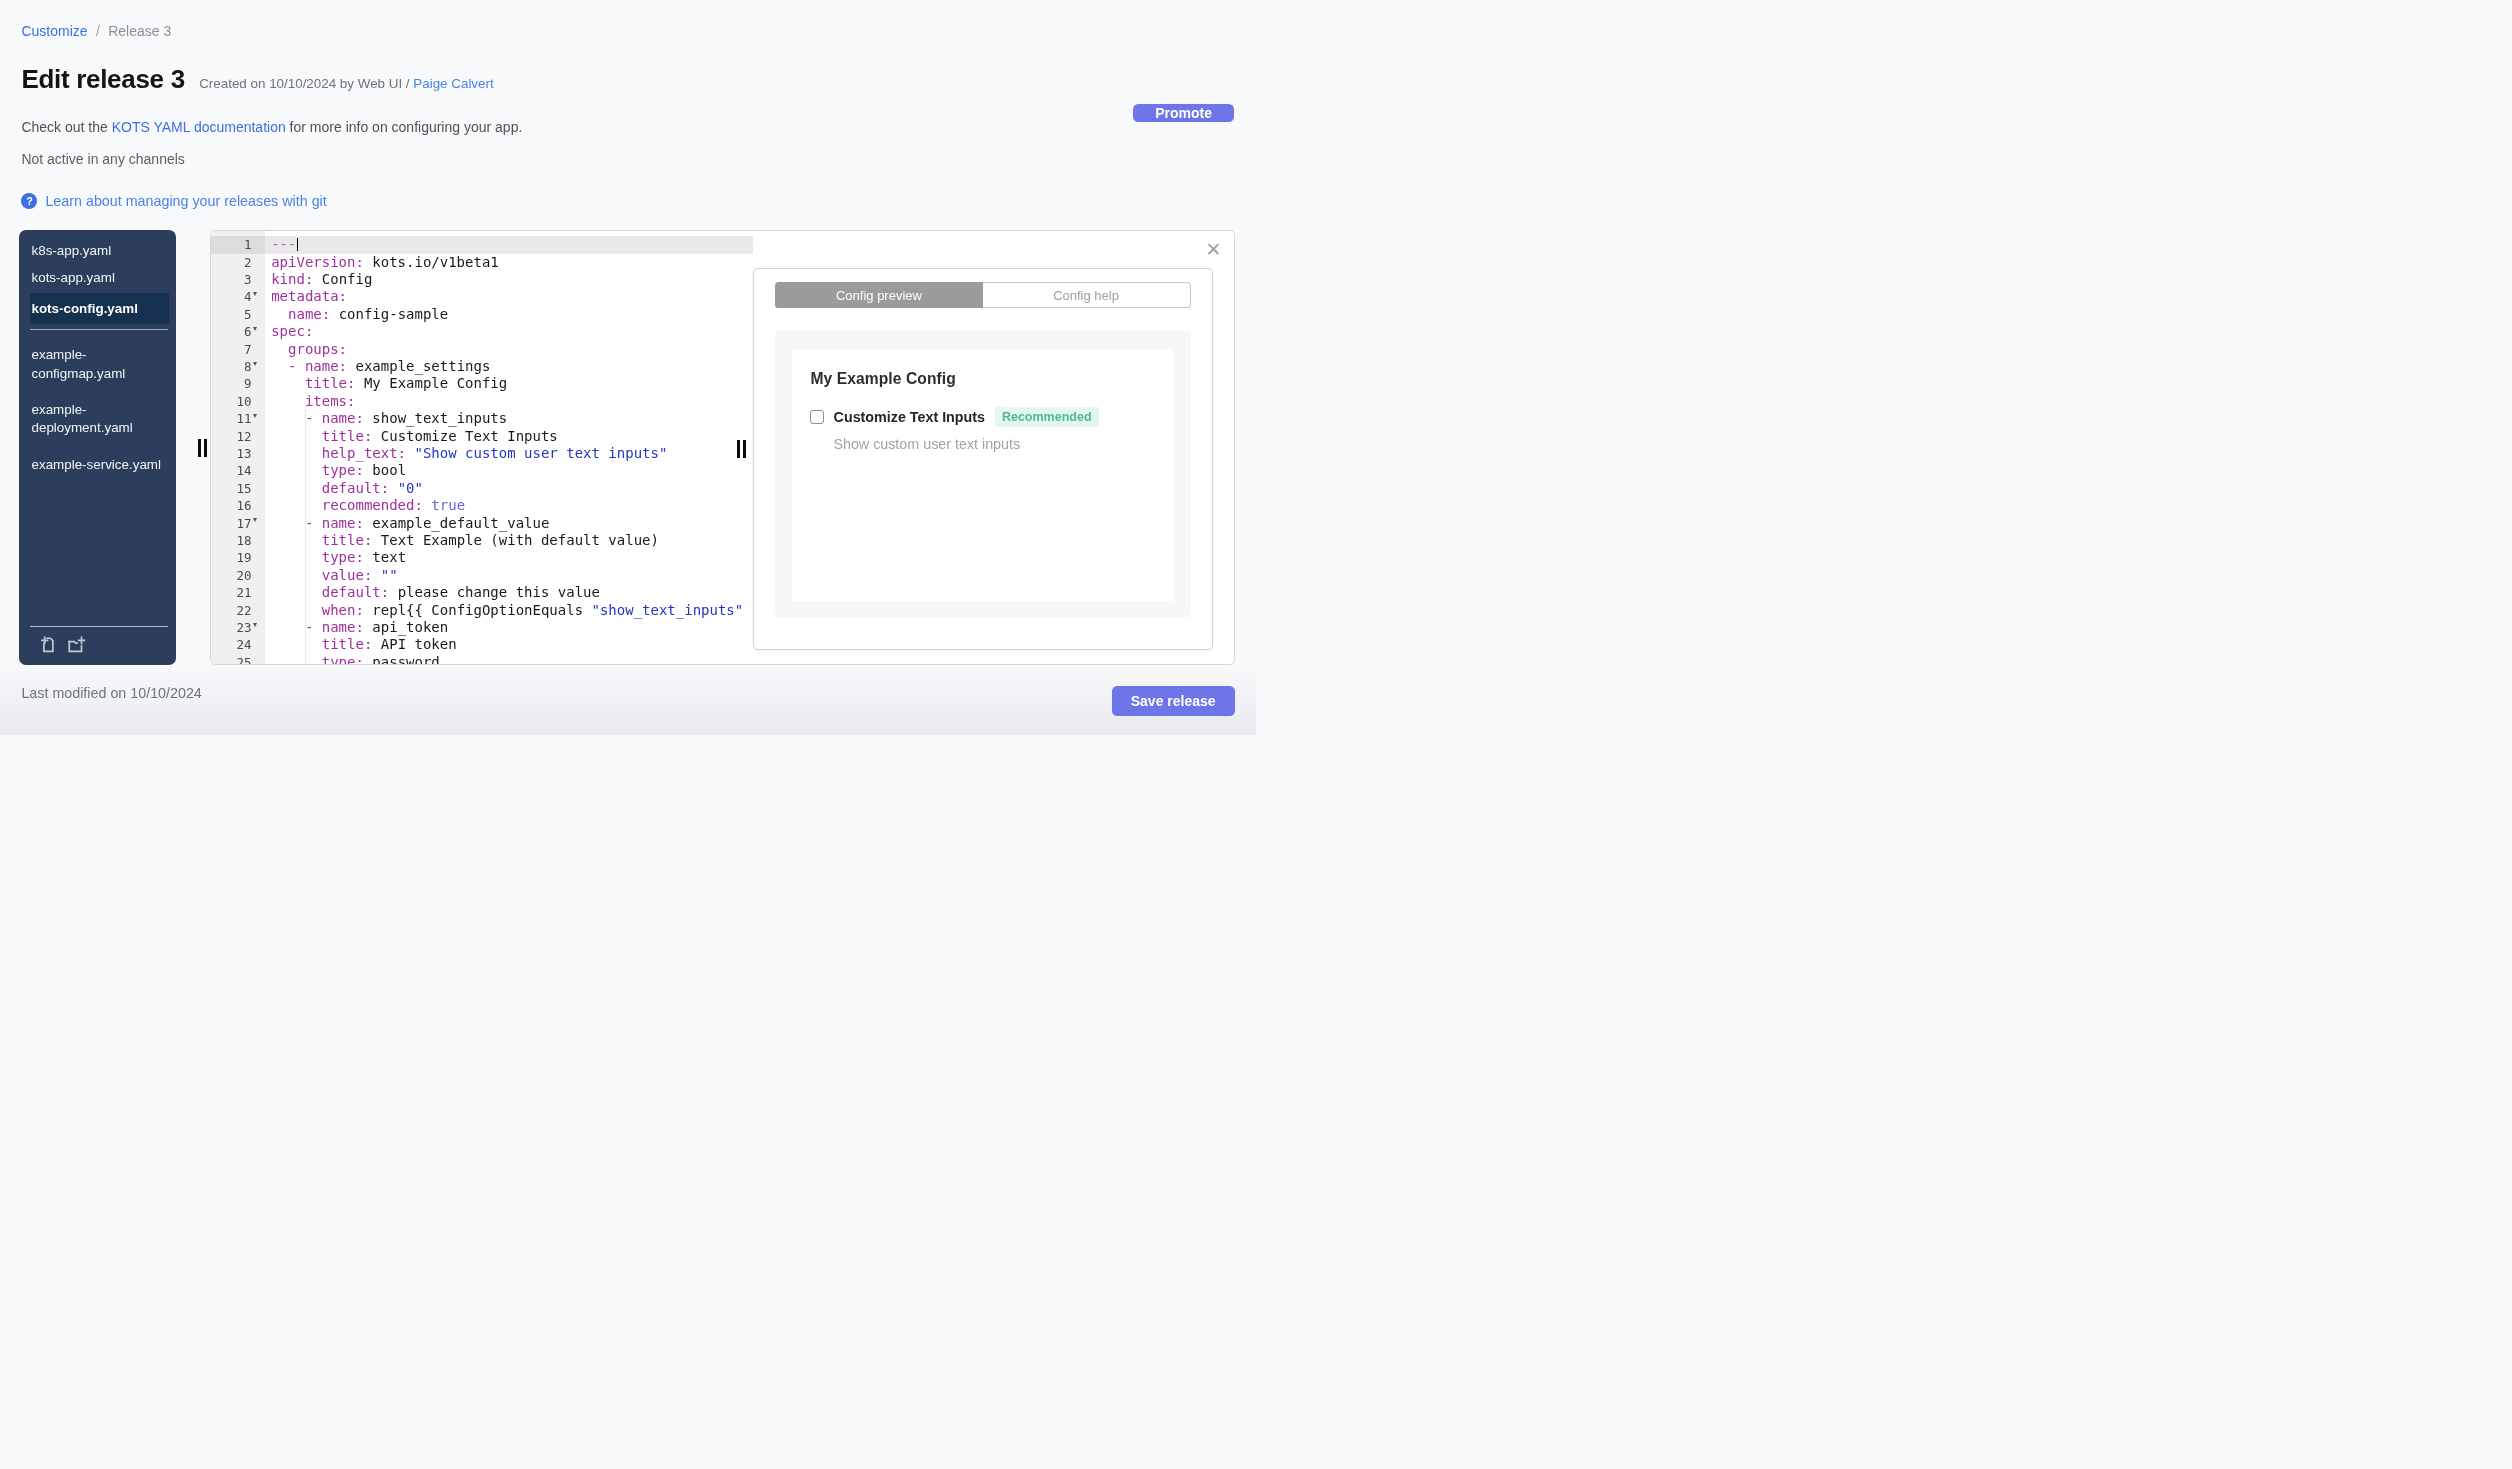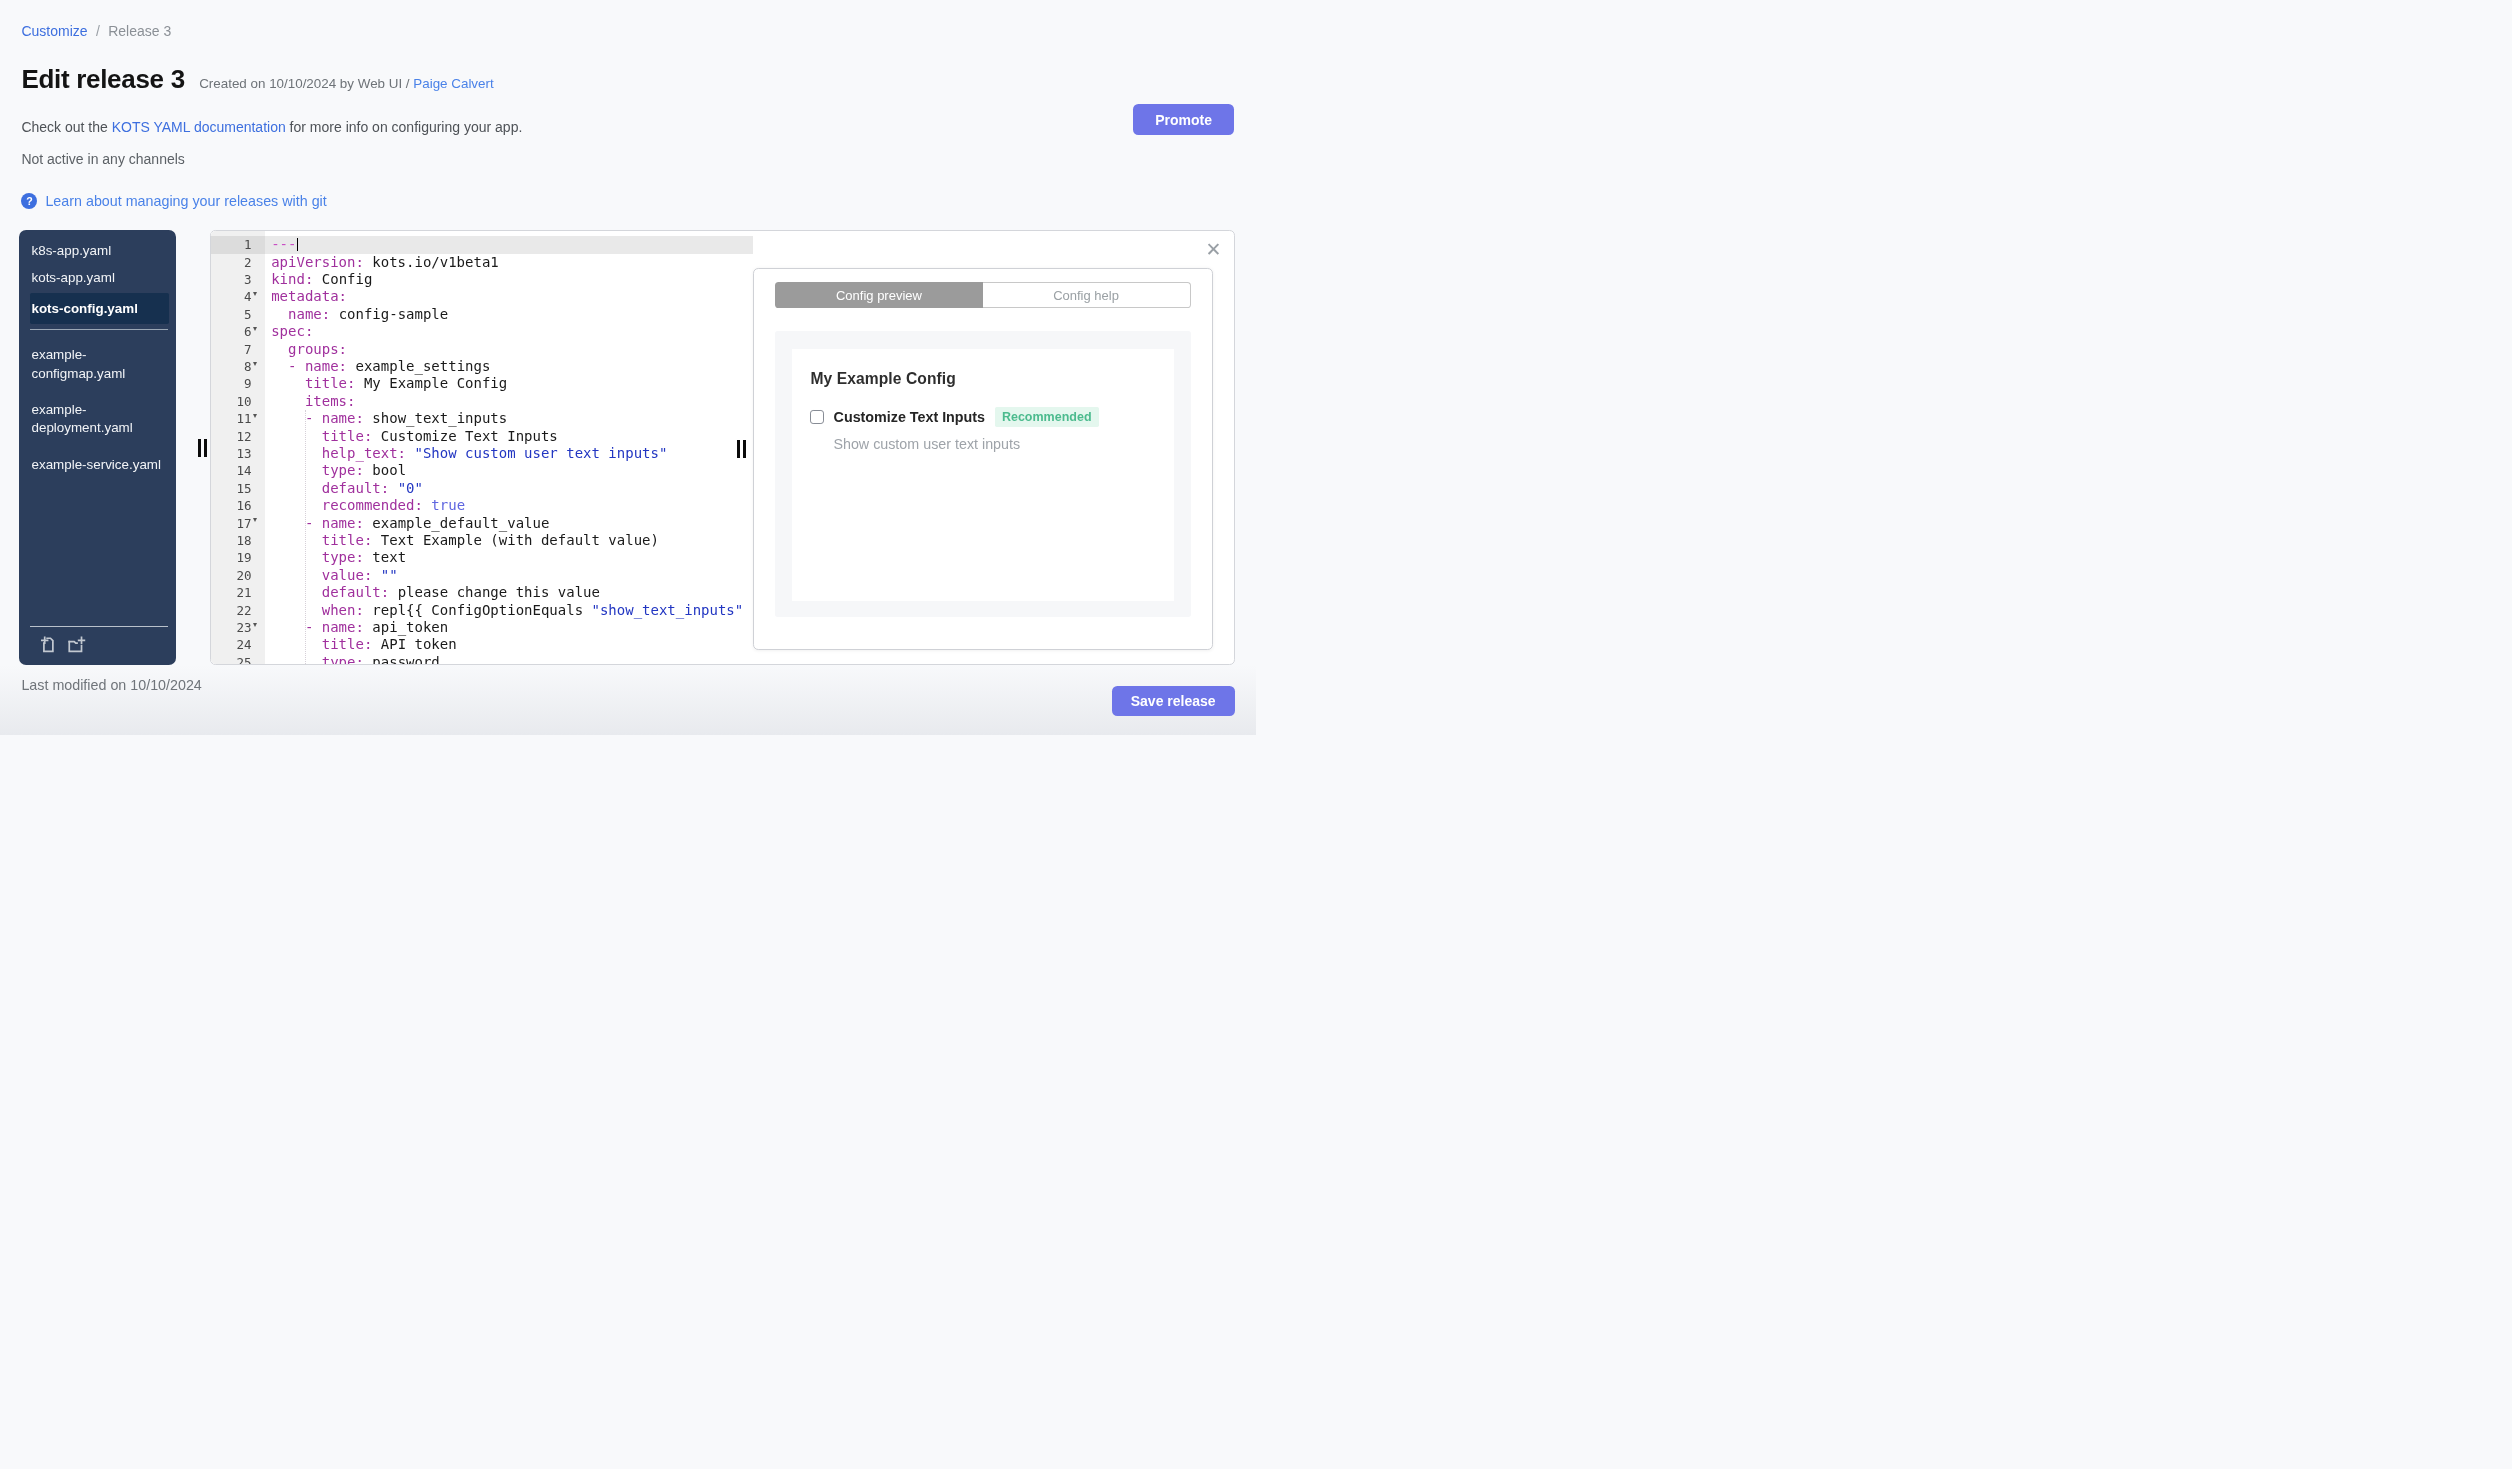--- a/index.html
+++ b/index.html
@@ -33,21 +33,21 @@
   .doc-line{position:absolute;left:21.4px;top:119px;font-size:14px;color:#4e5257;}
   .doc-line a{color:var(--link-blue);text-decoration:none;cursor:pointer;}
   .channel-status{position:absolute;left:21.4px;top:151px;font-size:14px;color:#5c6166;}
   .git-row{position:absolute;left:21.4px;top:193px;display:flex;align-items:center;gap:8px;}
   .q-icon{width:16px;height:16px;border-radius:50%;background:var(--link-blue);color:#fff;
     font-size:10.7px;font-weight:bold;display:flex;align-items:center;justify-content:center;flex:0 0 auto;}
   .git-row a{color:var(--link-blue-light);font-size:14.3px;text-decoration:none;cursor:pointer;}
 
   .btn{border:none;border-radius:5.3px;background:var(--primary-btn);color:#fff;
     font-family:"Liberation Sans",sans-serif;font-weight:bold;font-size:14px;cursor:pointer;}
-  .promote{position:absolute;right:22px;top:104px;height:31px;padding:0 22px;}
+  .promote{position:absolute;right:22px;top:104px;height:18px;padding:0 22px;}
 
   
   .sidebar{position:absolute;left:19px;top:230px;width:157px;height:435px;background:var(--sidebar-bg);
     border-radius:7.1px;color:#eef1f5;overflow:hidden;}
   .file-list{padding-top:7.1px;}
   .file-item{font-size:13.4px;line-height:18.3px;padding:4.5px 7.1px 4.5px 12.5px;cursor:pointer;color:#f2f4f7;}
   .file-item.selected{background:var(--sidebar-selected);font-weight:bold;color:#fff;
     margin:1.8px 7.1px 1.8px 10.7px;padding:6.2px 5.3px 6.2px 1.8px;border-radius:1.8px;}
   .fl-divider{height:0.9px;background:#9aa7b5;margin:5.3px 8px 11.6px 10.7px;}
   .fi-spacer{height:9px;}
@@ -97,21 +97,21 @@
   .preview-card h3{font-size:15.6px;color:#2e2e2e;letter-spacing:0.1px;}
   .cfg-row{display:flex;align-items:center;gap:9.8px;margin-top:19px;}
   .checkbox{width:13.4px;height:13.4px;border:1.3px solid #878c95;border-radius:3.1px;background:#fff;cursor:pointer;flex:0 0 auto;}
   .cfg-label{font-size:14.3px;font-weight:bold;color:#252525;}
   .badge{background:var(--badge-green-bg);color:var(--badge-green);font-size:12.5px;padding:2.7px 7.1px;border-radius:1.8px;font-weight:bold;}
   .cfg-help{margin-top:9px;margin-left:23px;font-size:14.3px;color:#9ea3a9;}
 
   
   .footer{position:absolute;left:0;right:0;top:665px;height:70px;
     background:linear-gradient(#f8f9fb,#e8eaee);}
-  .last-modified{position:absolute;left:21.4px;top:12px;font-size:14.3px;color:#6f747a;}
+  .last-modified{position:absolute;left:21.4px;top:20px;font-size:14.3px;color:#6f747a;}
   .save{position:absolute;right:21.4px;top:20.5px;height:30px;padding:0 19px;}
 </style>
 </head>
 <body>
 
 <div class="page">
 
   <div class="breadcrumb">
     <a>Customize</a>
     <span class="sep">/</span>

